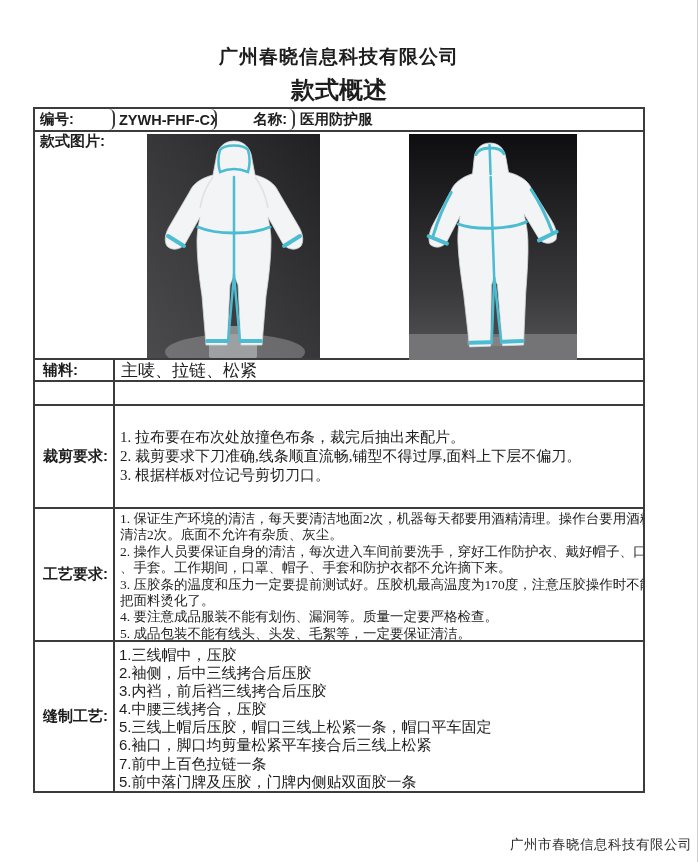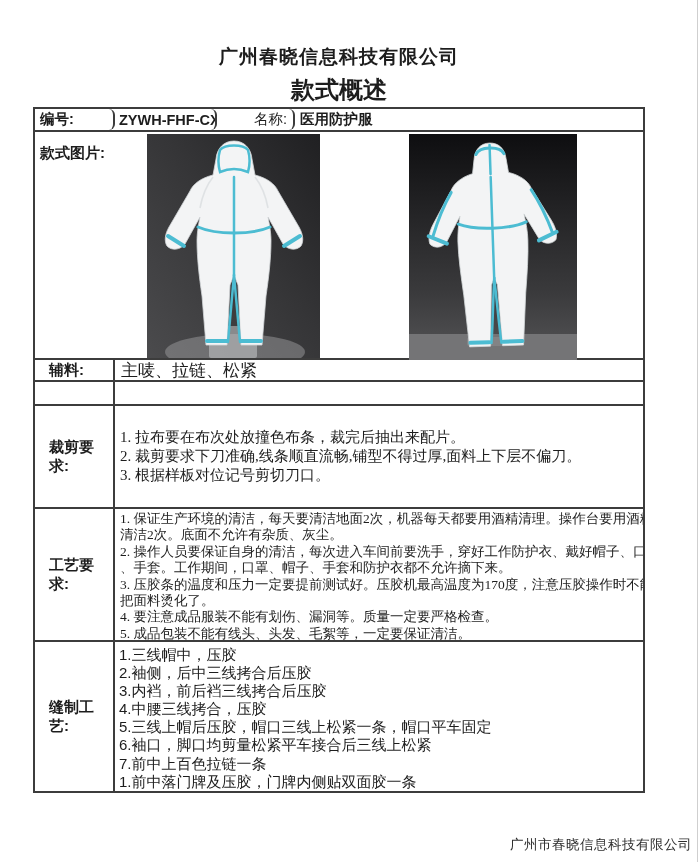--- a/index.html
+++ b/index.html
@@ -27,36 +27,36 @@
     position:absolute;left:33px;top:107px;width:612px;
     border:2px solid var(--border-dark);background:#fff;
   }
   .row{display:flex;border-bottom:2px solid var(--border-dark);position:relative;}
   .row:last-child{border-bottom:none;}
   .cell{overflow:hidden;white-space:nowrap;}
   .vline{border-right:2px solid var(--border-dark);border-radius:6px;}
   .side-label{
     width:80px;flex:0 0 80px;border-right:2px solid var(--border-dark);
     font-weight:bold;font-size:15px;display:flex;align-items:center;
-    padding-left:14px;
+    padding-left:8px;
   }
   .content{flex:1;overflow:hidden;}
   .serif{font-family:"Liberation Serif",serif;}
   .bold{font-weight:bold;}
   
   .row-header{height:23px;}
   .row-header .cell{display:flex;align-items:center;font-size:14.5px;}
   .c-code-label{width:80px;flex:0 0 80px;font-weight:bold;font-size:15px;padding-left:5px;}
   .c-code-value{width:102px;flex:0 0 102px;padding-left:4px;}
-  .c-name-label{width:78px;flex:0 0 78px;font-weight:normal;font-size:15px;justify-content:flex-end;padding-right:6px;}
+  .c-name-label{width:78px;flex:0 0 78px;font-weight:bold;font-size:15px;justify-content:flex-end;padding-right:6px;}
   .c-name-value{flex:1;padding-left:5px;}
   
   .row-images{height:228px;}
   .img-label{
-    position:absolute;top:12px;left:5px;font-weight:bold;font-size:15px;
+    position:absolute;top:0;left:5px;font-weight:bold;font-size:15px;
   }
   .photo{position:absolute;top:2px;font-size:0;line-height:0;}
   .photo-front{left:112px;}
   .photo-back{left:374px;}
   
   .row-accessories{height:22px;}
   .row-accessories .content{display:flex;align-items:center;font-size:17px;padding-left:6px;}
   .row-empty{height:24px;}
   
   .row-cutting{height:103px;}
@@ -199,21 +199,21 @@
     <div class="row row-sewing">
       <div class="side-label">缝制工艺:</div>
       <div class="content">
           <div class="tline">1.三线帽中，压胶</div>
           <div class="tline">2.袖侧，后中三线拷合后压胶</div>
           <div class="tline">3.内裆，前后裆三线拷合后压胶</div>
           <div class="tline">4.中腰三线拷合，压胶</div>
           <div class="tline">5.三线上帽后压胶，帽口三线上松紧一条，帽口平车固定</div>
           <div class="tline">6.袖口，脚口均剪量松紧平车接合后三线上松紧</div>
           <div class="tline">7.前中上百色拉链一条</div>
-          <div class="tline">1.前中落门牌及压胶，门牌内侧贴双面胶一条</div>
+          <div class="tline">5.前中落门牌及压胶，门牌内侧贴双面胶一条</div>
         </div>
     </div>
 
   </div>
 
   <div class="footer">广州市春晓信息科技有限公司</div>
 
 </div>
 
 </body></html>

